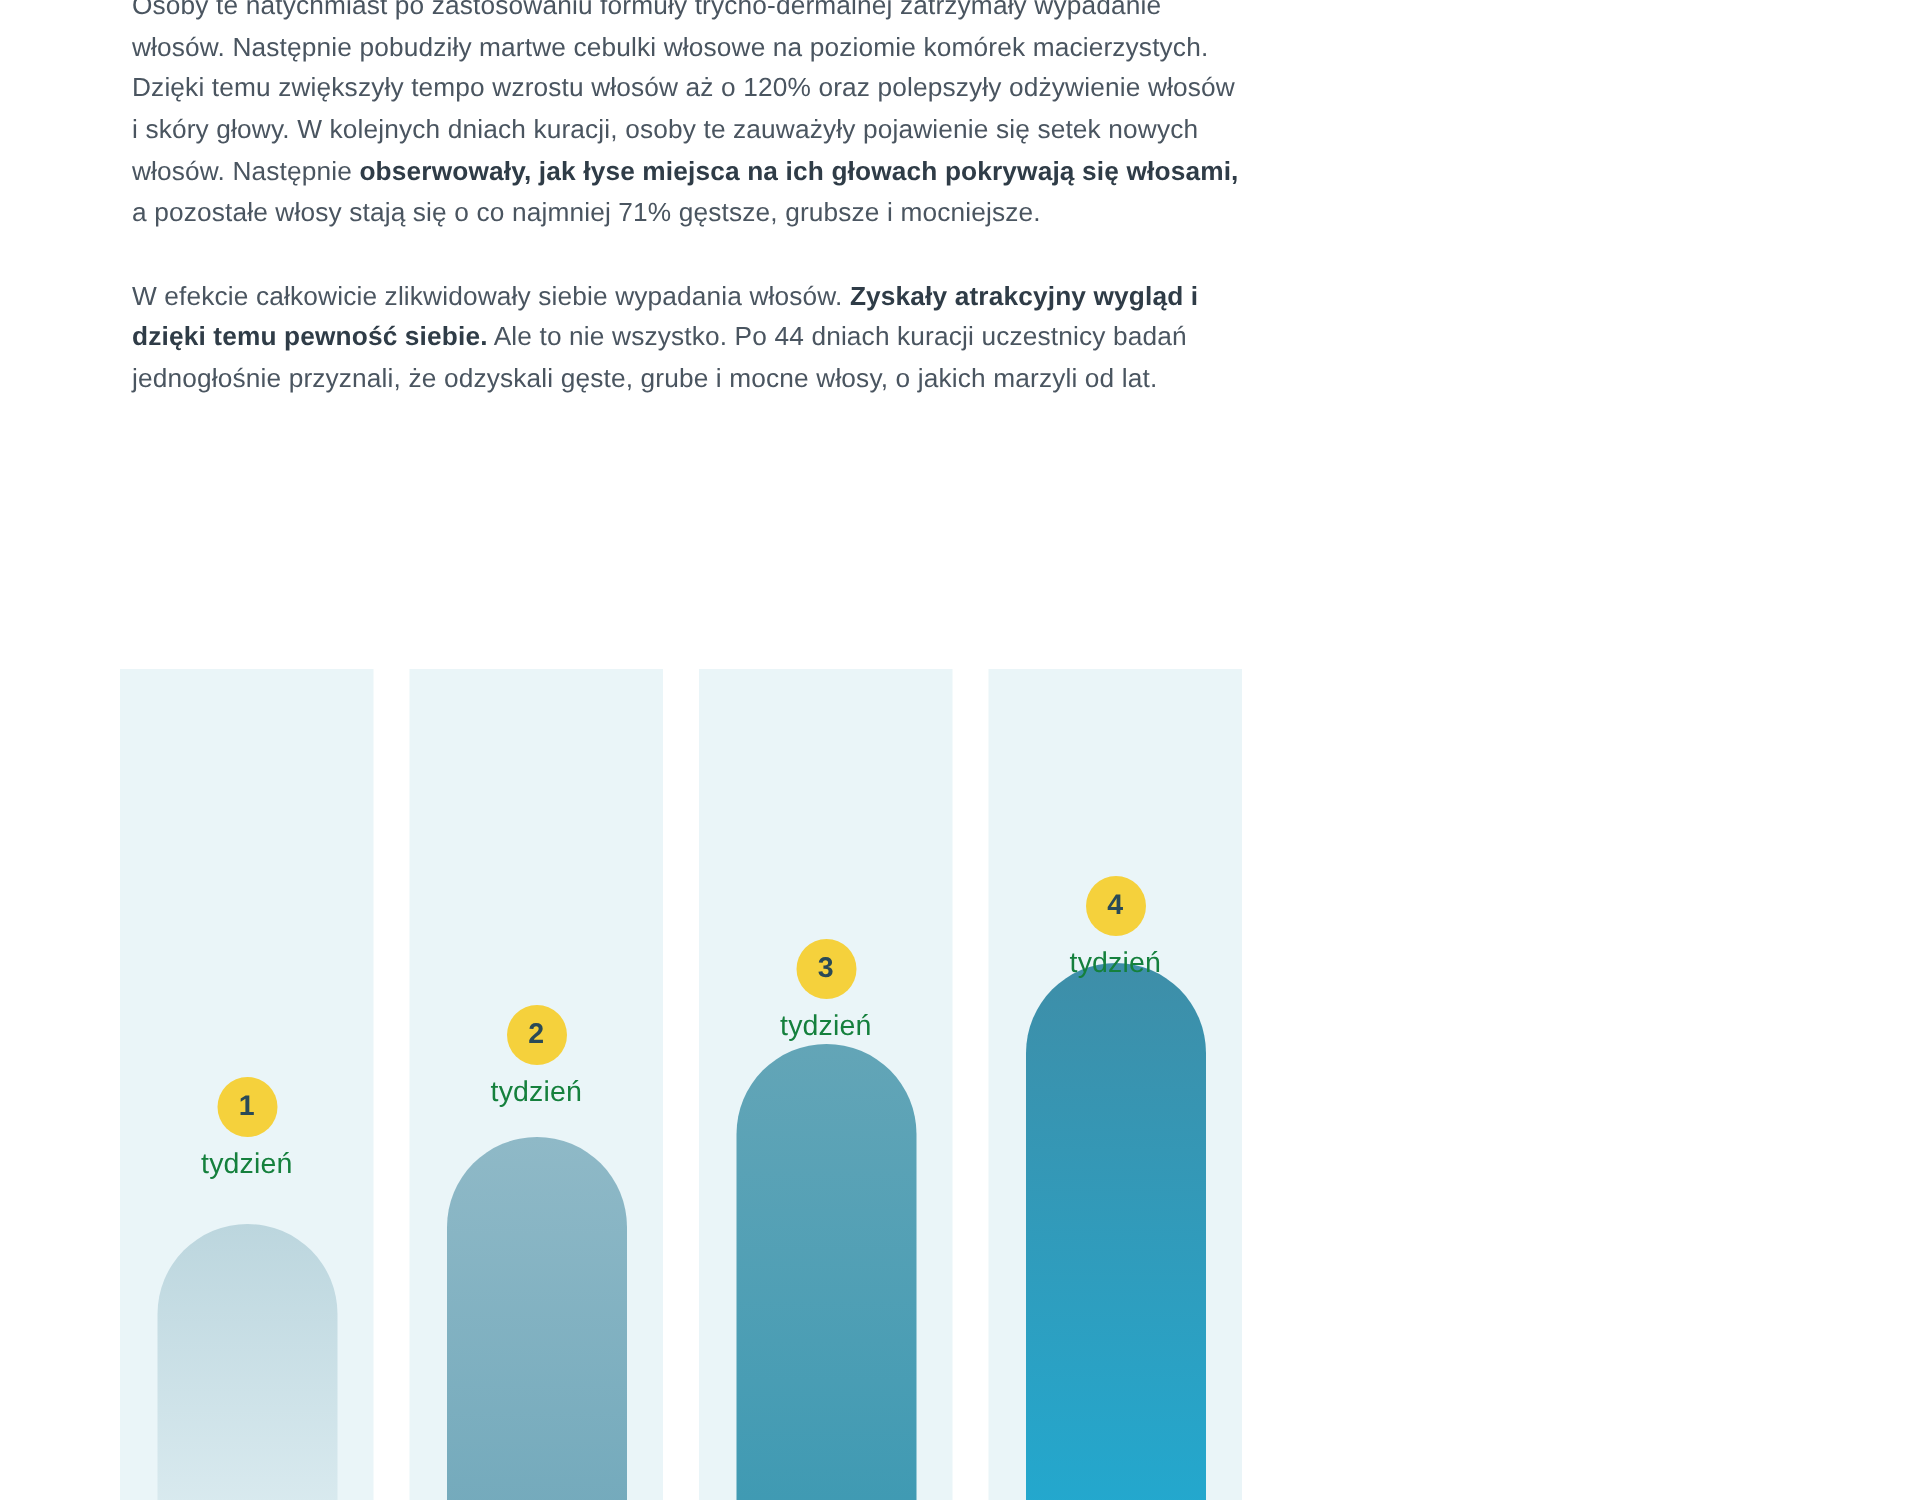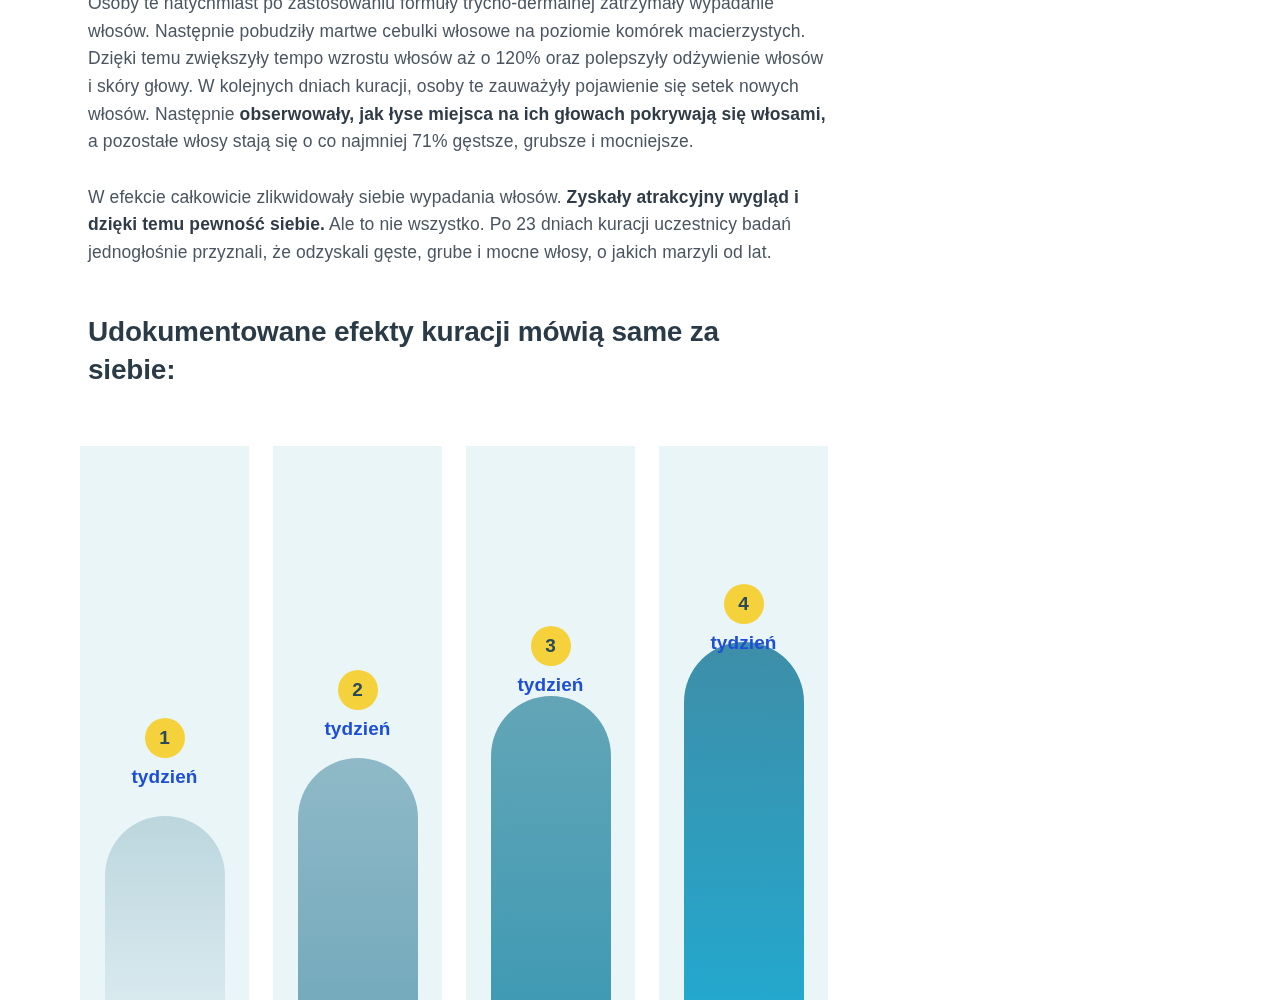--- a/index.html
+++ b/index.html
@@ -106,34 +106,33 @@
     font-size: 19px;
     font-weight: 700;
     line-height: 40px;
     margin: 0 auto 8px auto;
     text-align: center;
     box-shadow: 0 0 0 0 rgba(0,0,0,0);
   }
 
   .week-label {
     font-size: 19px;
-    font-weight: 700;
-    color: #1d4ed8;
+    font-weight: 400;
+    color: #15803d;
     letter-spacing: 0.1px;
   }
 </style>
 </head>
 <body>
 
 <div class="page">
 
   <div class="content">
     <p class="body-text" id="para-1"><span>Osoby te natychmiast po zastosowaniu formuły trycho-dermalnej zatrzymały wypadanie włosów. Następnie pobudziły martwe cebulki włosowe na poziomie komórek macierzystych. Dzięki temu zwiększyły tempo wzrostu włosów aż o 120% oraz polepszyły odżywienie włosów i skóry głowy. W kolejnych dniach kuracji, osoby te zauważyły pojawienie się setek nowych włosów. Następnie </span><b>obserwowały, jak łyse miejsca na ich głowach pokrywają się włosami,</b><span> a pozostałe włosy stają się o co najmniej 71% gęstsze, grubsze i mocniejsze.</span></p>
-    <p class="body-text" id="para-2"><span>W efekcie całkowicie zlikwidowały siebie wypadania włosów. </span><b>Zyskały atrakcyjny wygląd i dzięki temu pewność siebie.</b><span> Ale to nie wszystko. Po 23 dniach kuracji uczestnicy badań jednogłośnie przyznali, że odzyskali gęste, grube i mocne włosy, o jakich marzyli od lat.</span></p>
-    <h2 class="section-title">Udokumentowane efekty kuracji mówią same za siebie:</h2>
+    <p class="body-text" id="para-2"><span>W efekcie całkowicie zlikwidowały siebie wypadania włosów. </span><b>Zyskały atrakcyjny wygląd i dzięki temu pewność siebie.</b><span> Ale to nie wszystko. Po 44 dniach kuracji uczestnicy badań jednogłośnie przyznali, że odzyskali gęste, grube i mocne włosy, o jakich marzyli od lat.</span></p>
   </div>
 
   <div class="chart" id="chart-root">
       <div class="chart-col">
         <div class="col-inner">
           <div class="bar" style="height: 190px; background: linear-gradient(rgb(188, 214, 222) 0%, rgb(217, 234, 239) 100%);"></div>
           <div class="label-group" style="top: 272px;">
             <div class="badge">1</div>
             <div class="week-label">tydzień</div>
           </div>

